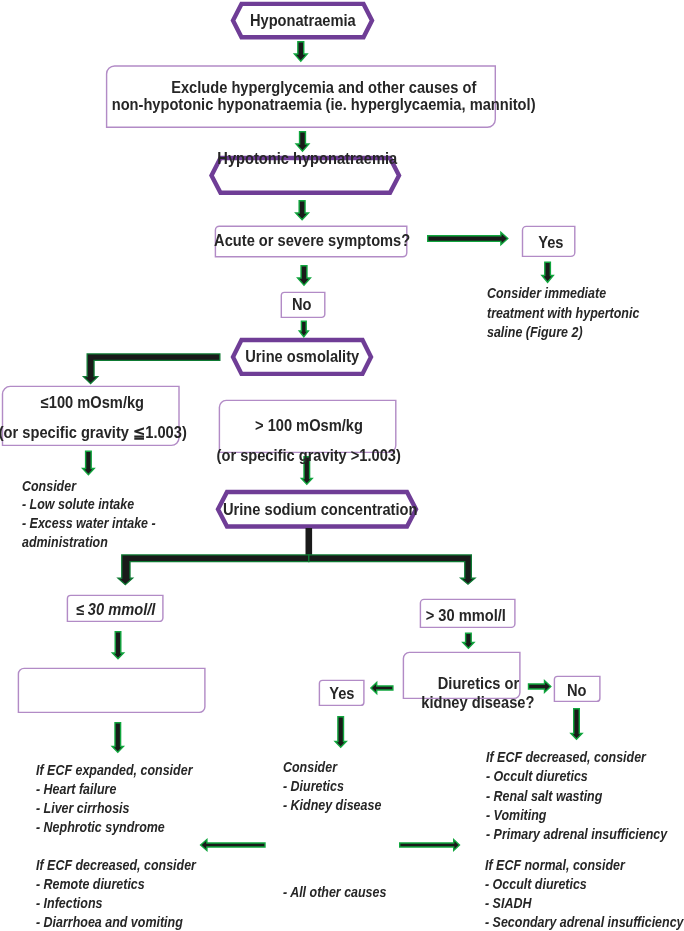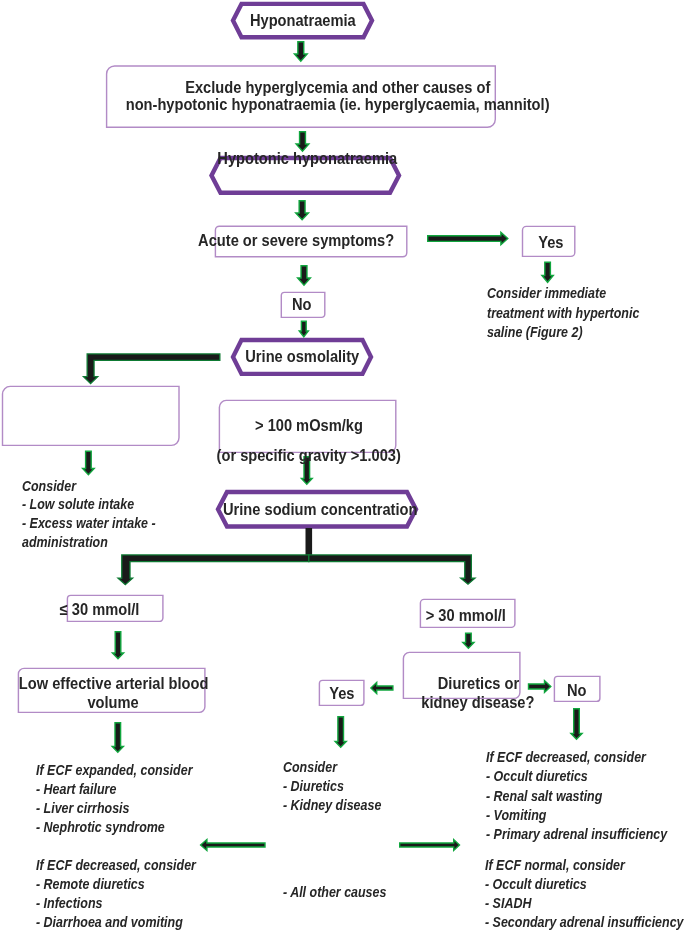--- a/index.html
+++ b/index.html
@@ -65,67 +65,67 @@
       <rect x="305.5" y="528" width="6.6" height="27" stroke="none"></rect>
       <polygon points="308.8,554.95 308.8,561.55 130,561.55 130,578.2 132.6,578.2 125.3,584.75 118,578.2 121.75,578.2 121.75,554.95"></polygon>
       <polygon points="308.8,554.95 471.35,554.95 471.35,578.25 474.95,578.25 468,584.15 460.75,578.25 464.75,578.25 464.75,561.55 308.8,561.55"></polygon>
     </g>
   </svg>
 
   <div class="node" style="left:233.5px;top:3.5px;width:139px;height:35px;">
     <span>Hyponatraemia</span>
   </div>
 
-  <div class="node" style="left:106px;top:66px;width:389px;height:61px;line-height:16.4px;padding-left:37px;">
+  <div class="node" style="left:92px;top:66px;width:389px;height:61px;line-height:16.4px;padding-left:37px;">
     <span>Exclude hyperglycemia and other causes of</span>
     <span>non-hypotonic hyponatraemia (ie. hyperglycaemia, mannitol)</span>
   </div>
 
   <div class="node" style="left:213px;top:141px;width:188px;height:36px;text-align:center;">
     <span>Hypotonic hyponatraemia</span>
   </div>
 
-  <div class="node" style="left:200px;top:225.5px;width:192px;height:31px;">
+  <div class="node" style="left:216px;top:225.5px;width:192px;height:31px;">
     <span>Acute or severe symptoms?</span>
   </div>
 
   <div class="node" style="left:524.5px;top:227.5px;width:53px;height:31px;">
     <span>Yes</span>
   </div>
 
   <div class="node" style="left:280px;top:292.5px;width:44px;height:26px;">
     <span>No</span>
   </div>
 
   <div class="node" style="left:234px;top:340px;width:137px;height:35px;">
     <span>Urine osmolality</span>
   </div>
 
+  <div class="node" style="left:4px;top:388px;width:177px;height:60px;line-height:29.7px;">
+    <span>≤100 mOsm/kg</span>
+    <span>(or specific gravity ≦1.003)</span>
+  </div>
 
   <div class="node" style="left:220px;top:402px;width:177px;height:53px;line-height:29.7px;margin-top:12px;">
     <span>&gt; 100 mOsm/kg</span>
     <span>(or specific gravity &gt;1.003)</span>
   </div>
 
   <div class="node" style="left:222px;top:492px;width:197px;height:37px;">
     <span>Urine sodium concentration</span>
   </div>
 
-  <div class="node" style="left:52px;top:596.5px;width:96px;height:27px;">
+  <div class="node" style="left:68px;top:596.5px;width:96px;height:27px;font-style:italic;">
     <span>≤ 30 mmol/l</span>
   </div>
 
   <div class="node" style="left:418.5px;top:601.5px;width:95px;height:29px;">
     <span>&gt; 30 mmol/l</span>
   </div>
 
-  <div class="node" style="left:20px;top:671.5px;width:187px;height:45px;line-height:18.7px;">
-    <span>Low effective arterial blood</span>
-    <span>volume</span>
-  </div>
 
   <div class="node" style="left:404.5px;top:670px;width:117px;height:47px;line-height:18.6px;margin-left:15px;">
     <span>Diuretics or</span>
     <span>kidney disease?</span>
   </div>
 
   <div class="node" style="left:319px;top:681.5px;width:45px;height:26px;">
     <span>Yes</span>
   </div>
 

